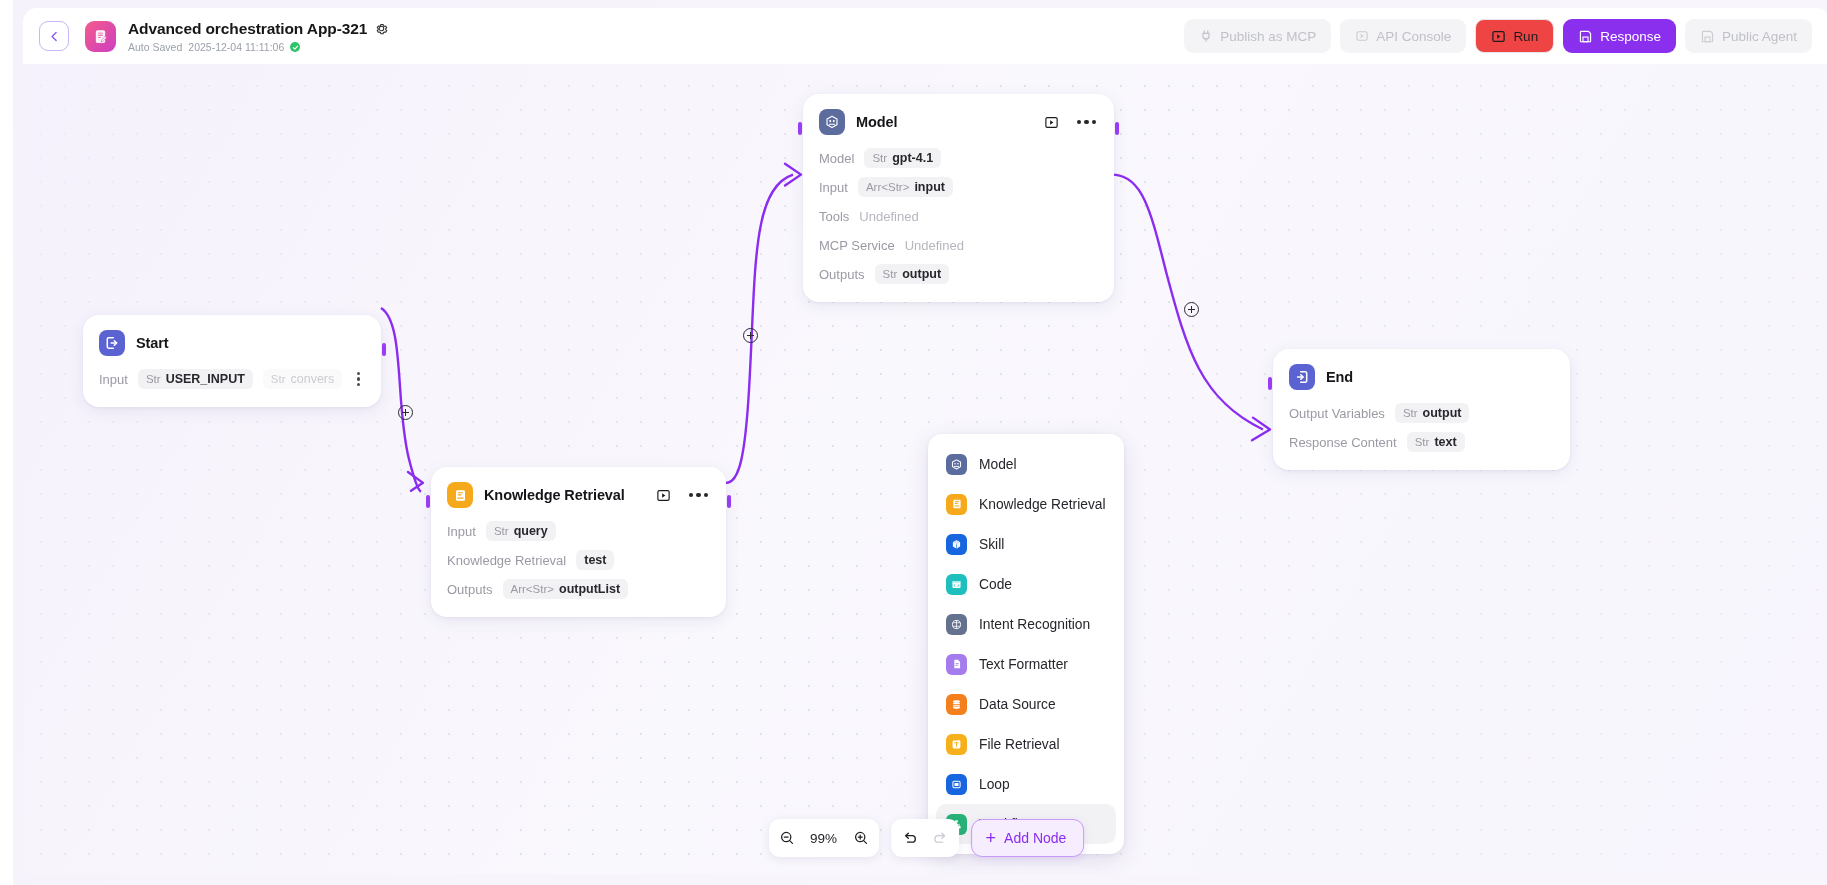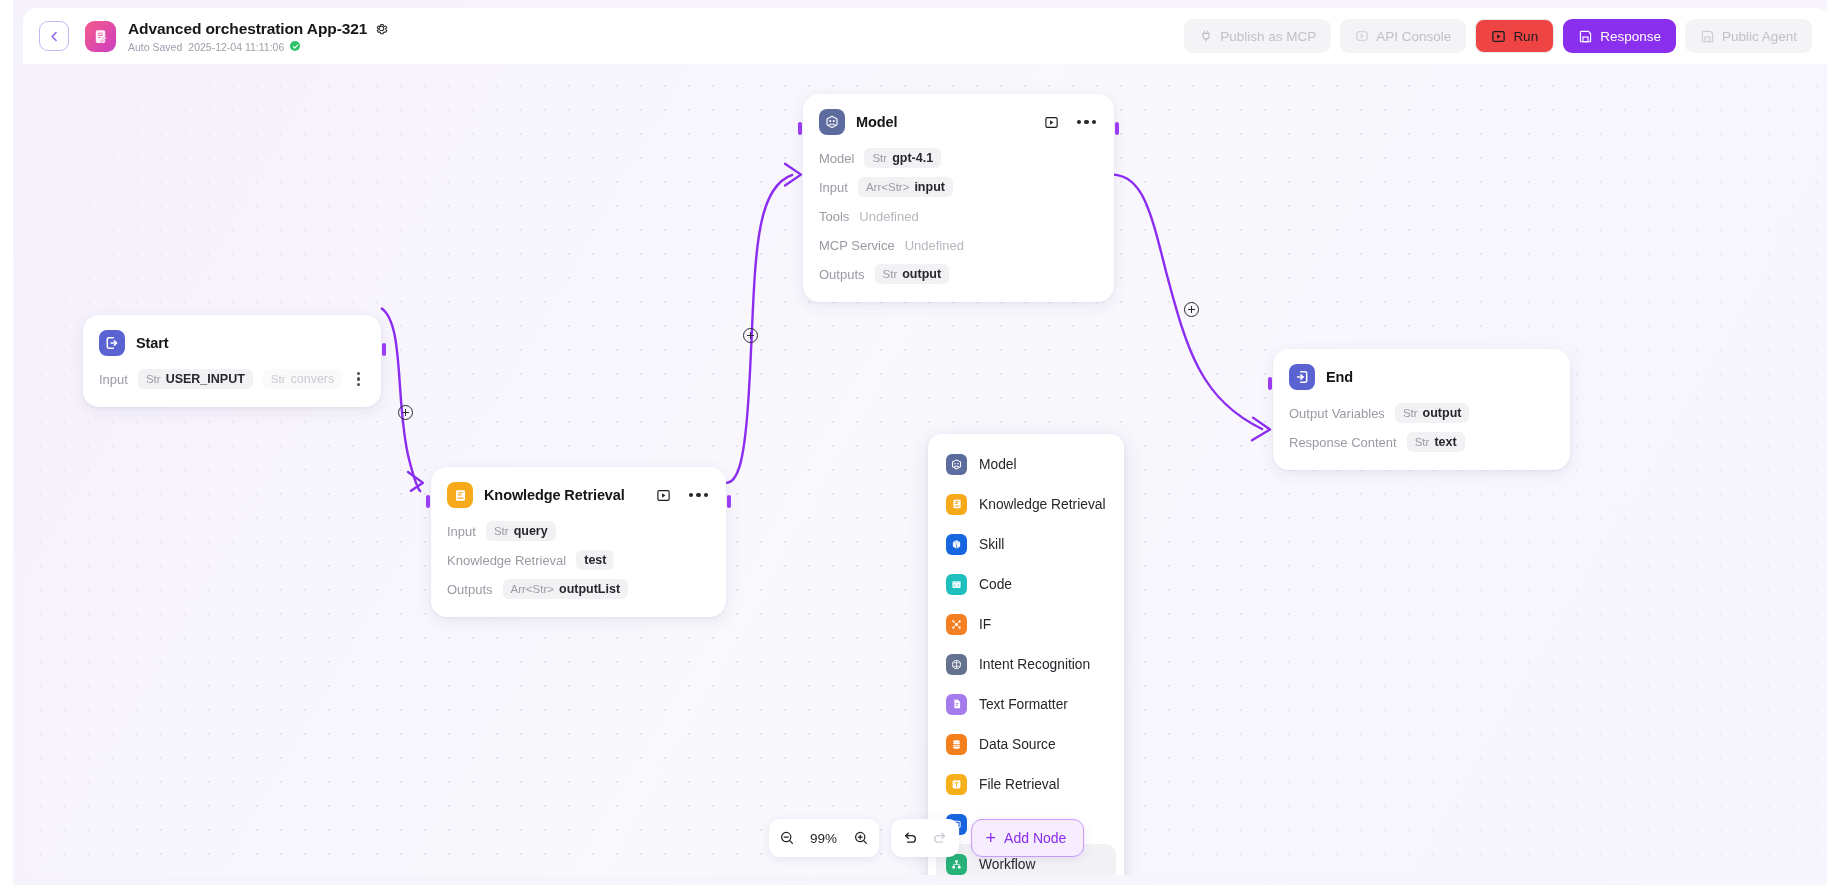--- a/index.html
+++ b/index.html
@@ -45,21 +45,21 @@
     border-radius: 9px;
     margin-left: 16px;
     background: linear-gradient(135deg, #f55c8b 0%, #e04ca5 50%, #cf3ec4 100%);
     display: flex; align-items: center; justify-content: center;
     flex: 0 0 auto;
   }
   .title-block { margin-left: 12px; display: flex; flex-direction: column; justify-content: center; }
   .title-row { display: flex; align-items: center; gap: 8px; height: 19px; }
   .app-title { font-size: 15.5px; font-weight: bold; color: #17171a; letter-spacing: -0.1px; }
   .gear-btn { cursor: pointer; display:flex; align-items:center; }
-  .subtitle-row { display: flex; gap: 6px; margin-top: 3px; }
+  .subtitle-row { display: flex; align-items: center; gap: 6px; margin-top: 3px; }
   .saved-label { font-size: 10.5px; color: #9ba0ab; }
   .saved-time { font-size: 10.5px; color: #9ba0ab; }
   .saved-check {
     width: 10px; height: 10px; border-radius: 50%;
     background: #2fc36a;
     display:flex;align-items:center;justify-content:center;
   }
 
   .header-actions { margin-left: auto; display: flex; align-items: center; gap: 9px; }
   .hbtn {
@@ -539,33 +539,20 @@
         <span class="menu-icon" style="background:#1fbfbd;">
           <svg width="13" height="13" viewBox="0 0 18 18">
             <rect x="3.4" y="4" width="11.2" height="10" rx="1.6" fill="#fff"></rect>
             <rect x="3.4" y="4" width="11.2" height="2.6" rx="1.2" fill="#a9eceb"></rect>
             <path d="M7 9 L5.6 10.4 L7 11.8 M11 9 L12.4 10.4 L11 11.8" fill="none" stroke="#1fbfbd" stroke-width="1.2" stroke-linecap="round" stroke-linejoin="round"></path>
           </svg>
         </span>
         <span class="menu-label">Code</span>
       </div>
 
-      <div class="menu-item">
-        <span class="menu-icon" style="background:#f58024;">
-          <svg width="13" height="13" viewBox="0 0 18 18">
-            <circle cx="9" cy="9" r="2" fill="#fff"></circle>
-            <circle cx="4.6" cy="4.6" r="1.5" fill="#fff"></circle>
-              <circle cx="13.4" cy="4.6" r="1.5" fill="#fff"></circle>
-            <circle cx="4.6" cy="13.4" r="1.5" fill="#fff"></circle>
-              <circle cx="13.4" cy="13.4" r="1.5" fill="#fff"></circle>
-            <path d="M5.6 5.6 L7.6 7.6 M12.4 5.6 L10.4 7.6 M5.6 12.4 L7.6 10.4 M12.4 12.4 L10.4 10.4" stroke="#fff" stroke-width="1.2"></path>
-          </svg>
-        </span>
-        <span class="menu-label">IF</span>
-      </div>
 
       <div class="menu-item">
         <span class="menu-icon" style="background:#64728f;">
           <svg width="13" height="13" viewBox="0 0 18 18">
             <circle cx="9" cy="9" r="5.6" fill="none" stroke="#fff" stroke-width="1.3"></circle>
             <path d="M9 3.4 V14.6 M4.2 6.5 h9.6 M4.2 11.5 h9.6" stroke="#fff" stroke-width="1.05"></path>
           </svg>
         </span>
         <span class="menu-label">Intent Recognition</span>
       </div>

